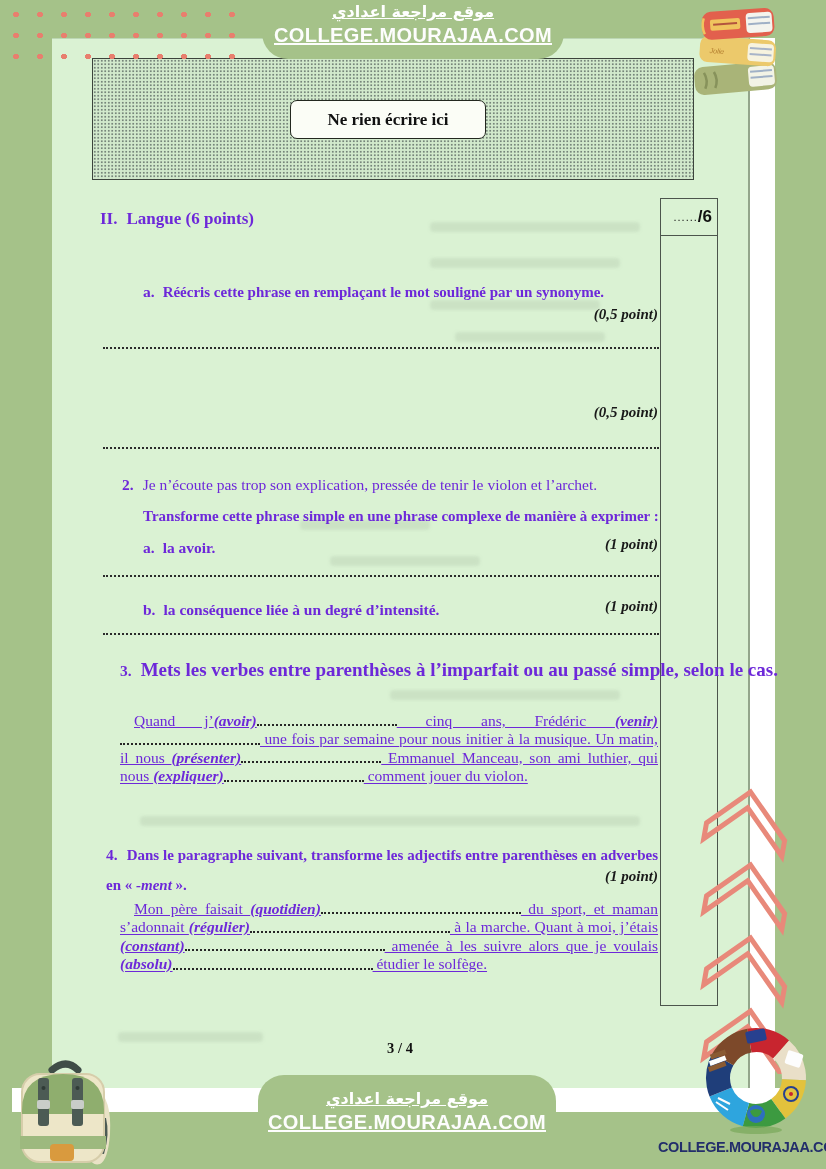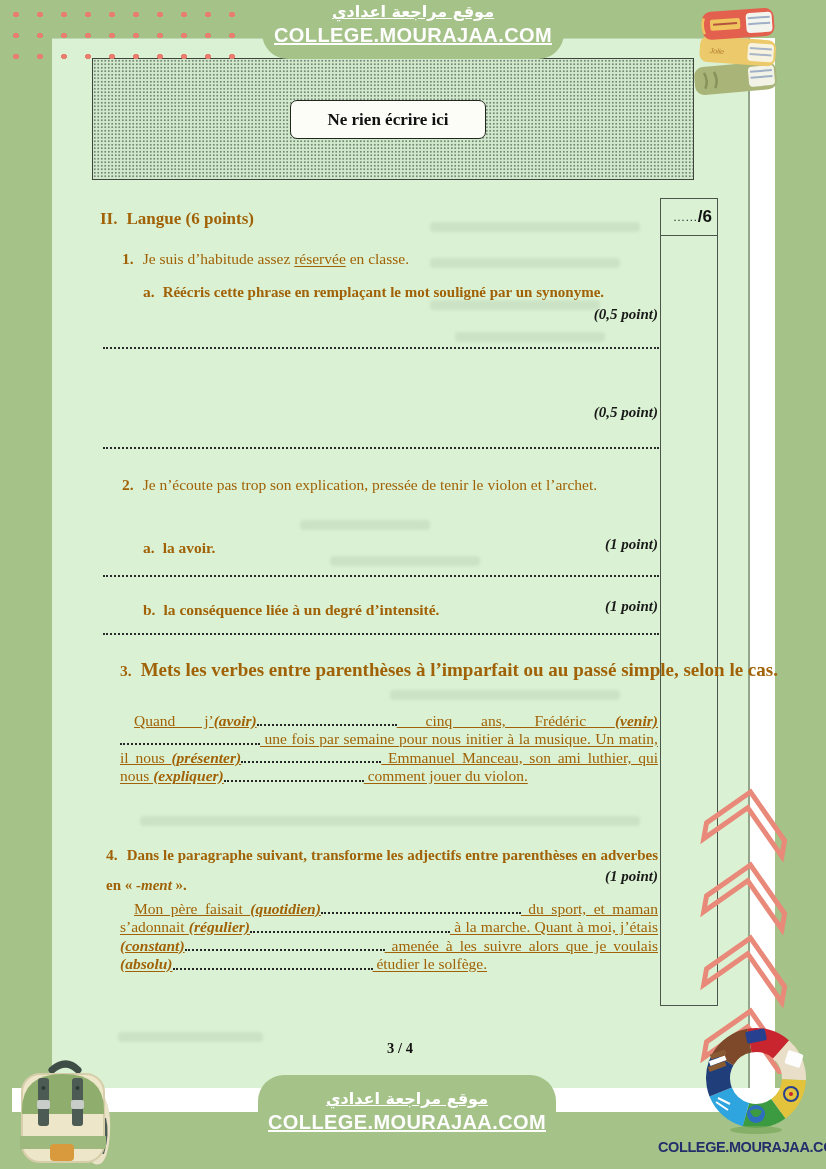--- a/index.html
+++ b/index.html
@@ -41,21 +41,21 @@
     display:flex;align-items:center;justify-content:center;
     font-weight:bold;font-size:17px;color:#111;}
 
   
   #score-col{position:absolute;left:660px;top:198px;width:56px;height:806px;z-index:4;border:1.6px solid #4c554c;}
   #score-cell{height:36px;border-bottom:1.6px solid #4c554c;display:flex;align-items:center;justify-content:flex-end;padding-right:5px;font-family:"Liberation Sans", sans-serif;color:#111;}
   #score-cell .dots{font-size:11px;letter-spacing:1px;}
   #score-cell .val{font-size:17px;font-weight:bold;}
 
   
-  .blk{position:absolute;z-index:4;color:#a16207;font-size:15.5px;line-height:1.5;}
+  .blk{position:absolute;z-index:4;color:#6d28d9;font-size:15.5px;line-height:1.5;}
   .nowrap{white-space:nowrap;}
   .num{font-weight:bold;margin-right:9px;}
   .ltr{font-weight:bold;margin-right:8px;}
   .bold{font-weight:bold;}
   .pts{position:absolute;z-index:4;left:360px;width:298px;text-align:right;font-style:italic;font-weight:600;font-size:15px;color:#191919;}
   .dotline{position:absolute;z-index:4;left:103px;width:556px;height:3px;border-bottom:2.5px dotted #2b2b2b;}
   .just{text-align:justify;}
   .seg-u{text-decoration:underline;text-underline-offset:2px;}
   .seg-b{font-weight:bold;}
   .seg-bi{font-weight:bold;font-style:italic;}
@@ -143,34 +143,32 @@
     <div id="score-cell">
       <span class="dots">......</span>
         <span class="val">/6</span>
     </div>
   </div>
 
   <div class="blk nowrap" style="left:100px;top:206px;font-size:17px;">
     <span class="num">II.</span><span class="bold">Langue (6 points)</span>
   </div>
 
-  <div class="blk nowrap" style="left:122px;top:247px;">
-    <span class="num">1.</span><span><span>Je suis d’habitude assez </span><span class="seg-u">réservée</span><span> en classe.</span></span>
-  </div>
   <div class="blk nowrap" style="left:143px;top:280px;">
     <span class="ltr">a.</span><span class="bold" style="font-size:15px;">Réécris cette phrase en remplaçant le mot souligné par un synonyme.</span>
   </div>
   <div class="pts" style="top:306px;">(0,5 point)</div>
   <div class="dotline" style="top:344px;"></div>
   <div class="pts" style="top:404px;">(0,5 point)</div>
   <div class="dotline" style="top:444px;"></div>
 
   <div class="blk nowrap" style="left:122px;top:473px;">
     <span class="num">2.</span><span>Je n’écoute pas trop son explication, pressée de tenir le violon et l’archet.</span>
   </div>
+  <div class="blk nowrap bold" style="left:143px;top:505px;font-size:15px;">Transforme cette phrase simple en une phrase complexe de manière à exprimer :</div>
   <div class="blk nowrap" style="left:143px;top:536px;">
     <span class="ltr">a.</span><span class="bold">la avoir.</span>
   </div>
   <div class="pts" style="top:536px;">(1 point)</div>
   <div class="dotline" style="top:572px;"></div>
   <div class="blk nowrap" style="left:143px;top:598px;">
     <span class="ltr">b.</span><span class="bold">la conséquence liée à un degré d’intensité.</span>
   </div>
   <div class="pts" style="top:598px;">(1 point)</div>
   <div class="dotline" style="top:630px;"></div>

